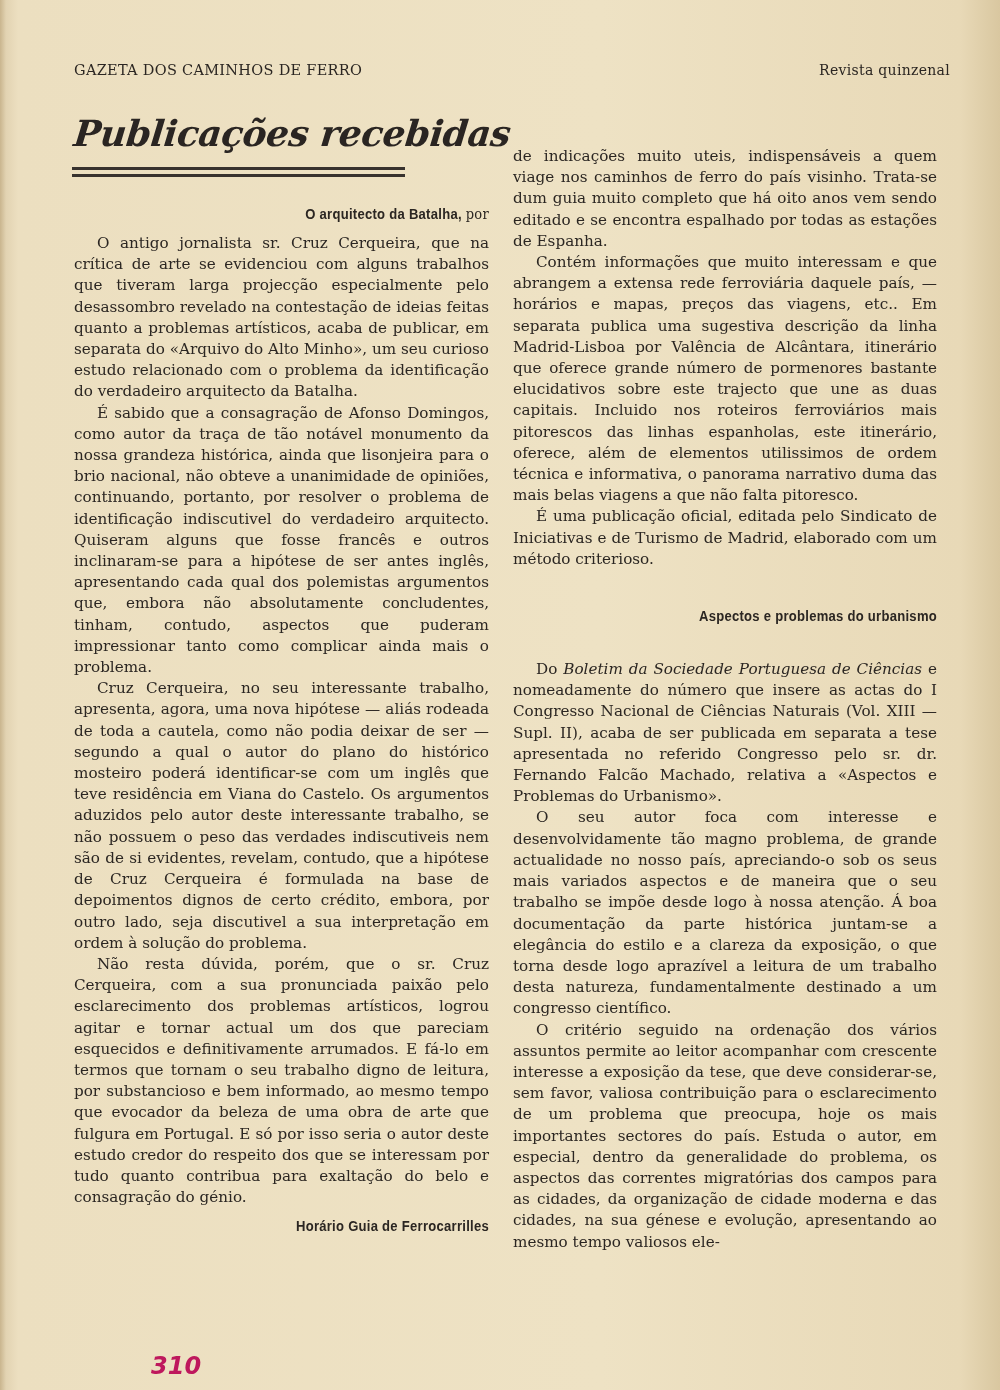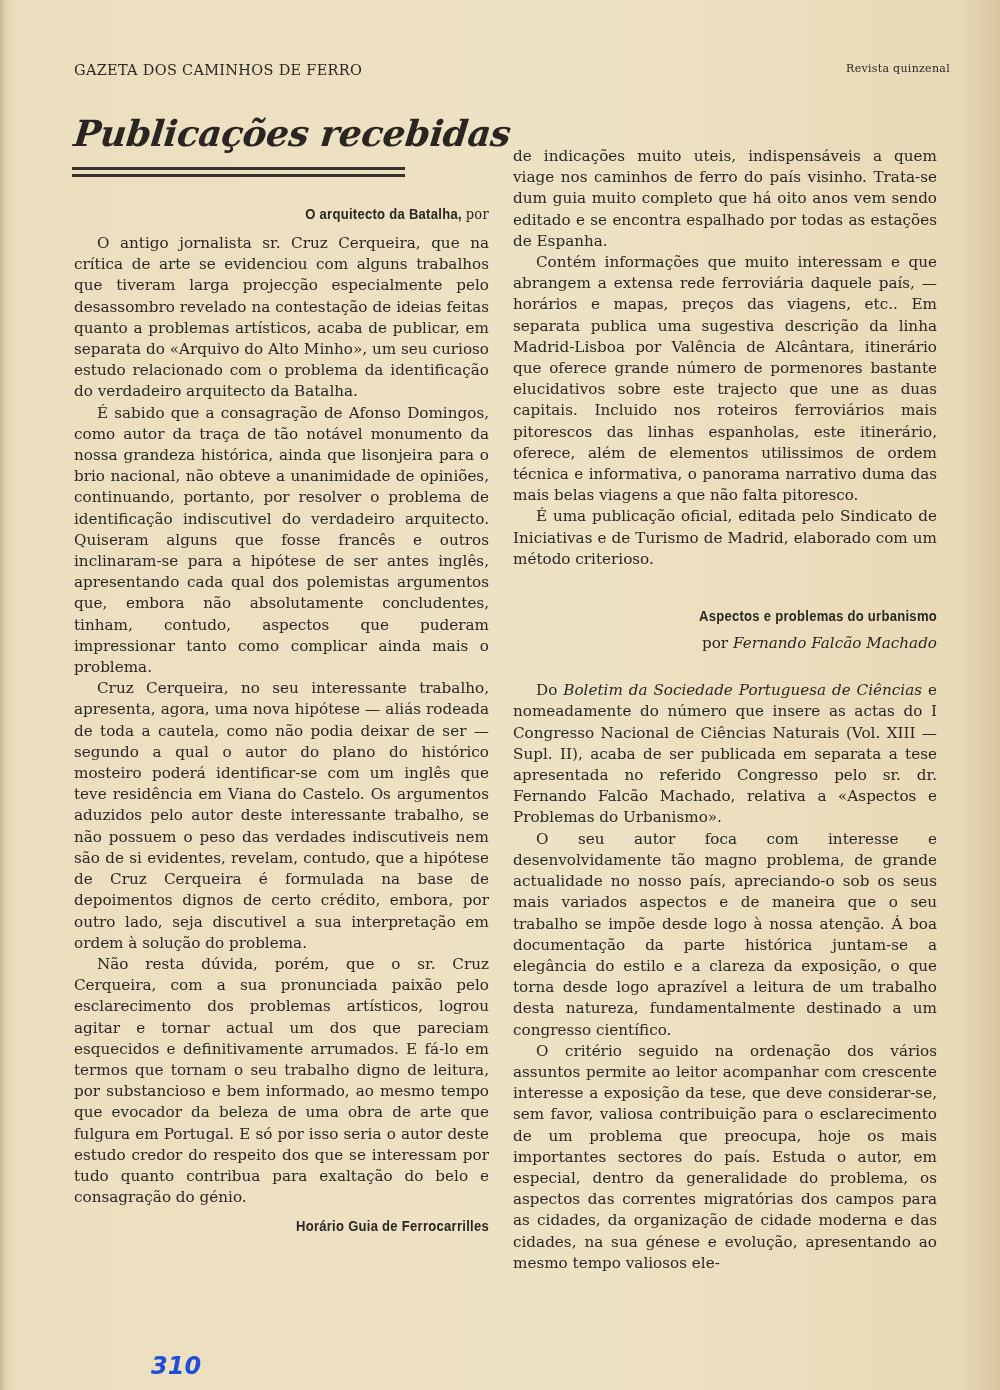--- a/index.html
+++ b/index.html
@@ -9,21 +9,21 @@
     background-image: linear-gradient(90deg, #c9b58e 0px, #e2d3b2 6px, #ecdfc0 18px, #eee2c4 60%, #e8d9b7 96%, #d9c7a0 100%);
     position:relative;
     font-family:"DejaVu Serif", serif;
     color:#2b2622;
   }
   .running-head {
     position:absolute; top:62px; left:74px; right:50px; height:22px;
     font-family:"DejaVu Serif", serif; font-weight:normal; font-size:14.5px; letter-spacing:0.3px;
   }
   .running-head .left { position:absolute; left:0; top:0; }
-  .running-head .right { position:absolute; right:0; top:0; font-size:11px; }
+  .running-head .right { position:absolute; right:0; top:0; font-size:14px; }
   .section-title {
     position:absolute; left:74px; top:112px;
     font-family:"DejaVu Serif", serif; font-style:italic; font-weight:bold;
     font-size:36px; color:#2a2522; letter-spacing:-0.5px;
     transform:skewX(-6deg);
   }
   .title-rule { position:absolute; left:72px; width:333px; height:3px; background:#38322e; }
   .rule1 { top:167px; } .rule2 { top:174px; }
 
   .col { position:absolute; font-size:15.2px; line-height:21.2px; text-align:justify; }
@@ -37,21 +37,21 @@
     transform:scaleX(0.9); transform-origin:right;
   }
   .heading .por { font-family:"DejaVu Serif", serif; font-weight:normal; }
   .byline { text-align:right; font-style:italic; margin:0; }
   .byline .por { font-style:normal; }
   .gap-sm { height:8px; } .gap-md { height:26px; } .gap-lg { height:36px; }
   i { font-style:italic; }
   .page-number {
     position:absolute; left:151px; top:1352px;
     font-family:"DejaVu Sans", sans-serif; font-style:italic; font-weight:bold;
-    font-size:24px; color:#1d4ed8;
+    font-size:24px; color:#be185d;
   }
 </style>
 </head>
 <body>
 
 <div class="running-head">
   <span class="left">GAZETA DOS CAMINHOS DE FERRO</span>
   <span class="right">Revista quinzenal</span>
 </div>
 
@@ -71,20 +71,19 @@
   <div class="gap-sm"></div>
 </div>
 
 <div class="col col-right">
   <p class="noindent">de indicações muito uteis, indispensáveis a quem viage nos caminhos de ferro do país visinho. Trata-se dum guia muito completo que há oito anos vem sendo editado e se encontra espalhado por todas as estações de Espanha.</p>
   <p>Contém informações que muito interessam e que abrangem a extensa rede ferroviária daquele país, — horários e mapas, preços das viagens, etc.. Em separata publica uma sugestiva descrição da linha Madrid-Lisboa por Valência de Alcântara, itinerário que oferece grande número de pormenores bastante elucidativos sobre este trajecto que une as duas capitais. Incluido nos roteiros ferroviários mais pitorescos das linhas espanholas, este itinerário, oferece, além de elementos utilissimos de ordem técnica e informativa, o panorama narrativo duma das mais belas viagens a que não falta pitoresco.</p>
   <p>É uma publicação oficial, editada pelo Sindicato de Iniciativas e de Turismo de Madrid, elaborado com um método criterioso.</p>
   <div class="gap-lg"></div>
   <p class="heading">Aspectos e problemas do urbanismo</p>
   <div style="height:6px"></div>
-  <p class="byline"><span class="por">por</span> <span>Fernando Falcão Machado</span></p>
   <div class="gap-md"></div>
   <p><span>Do</span> <i>Boletim da Sociedade Portuguesa de Ciências</i> <span>e nomeadamente do número que insere as actas do I Congresso Nacional de Ciências Naturais (Vol. XIII — Supl. II), acaba de ser publicada em separata a tese apresentada no referido Congresso pelo sr. dr. Fernando Falcão Machado, relativa a «Aspectos e Problemas do Urbanismo».</span></p>
   <p>O seu autor foca com interesse e desenvolvidamente tão magno problema, de grande actualidade no nosso país, apreciando-o sob os seus mais variados aspectos e de maneira que o seu trabalho se impõe desde logo à nossa atenção. Á boa documentação da parte histórica juntam-se a elegância do estilo e a clareza da exposição, o que torna desde logo aprazível a leitura de um trabalho desta natureza, fundamentalmente destinado a um congresso científico.</p>
   <p>O critério seguido na ordenação dos vários assuntos permite ao leitor acompanhar com crescente interesse a exposição da tese, que deve considerar-se, sem favor, valiosa contribuição para o esclarecimento de um problema que preocupa, hoje os mais importantes sectores do país. Estuda o autor, em especial, dentro da generalidade do problema, os aspectos das correntes migratórias dos campos para as cidades, da organização de cidade moderna e das cidades, na sua génese e evolução, apresentando ao mesmo tempo valiosos ele-</p>
 </div>
 
 <div class="page-number">310</div>
 
 </body></html>

